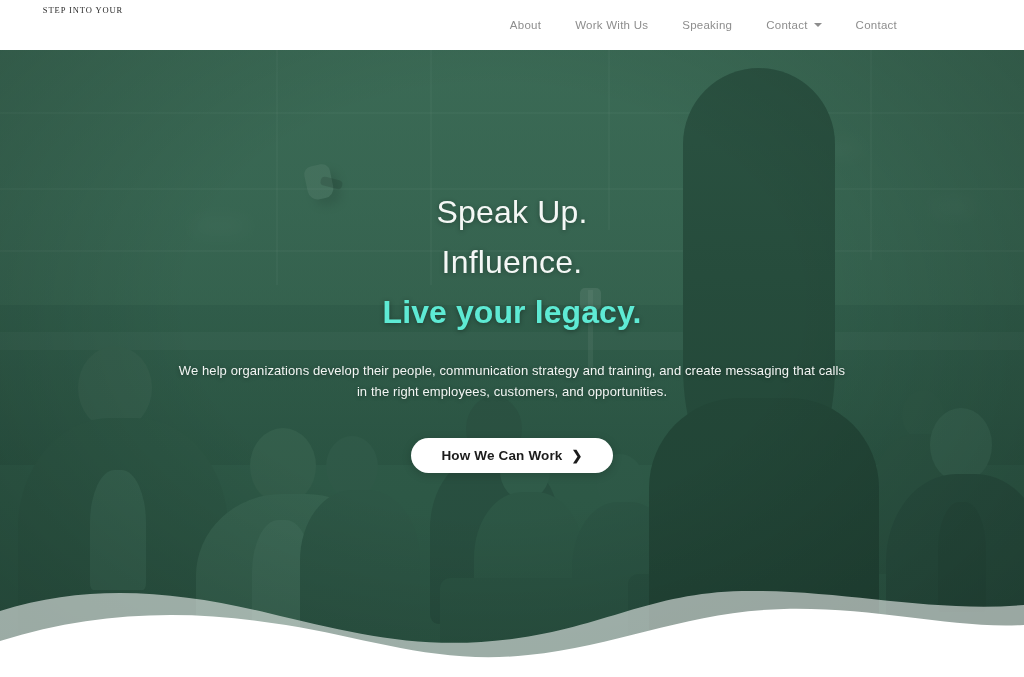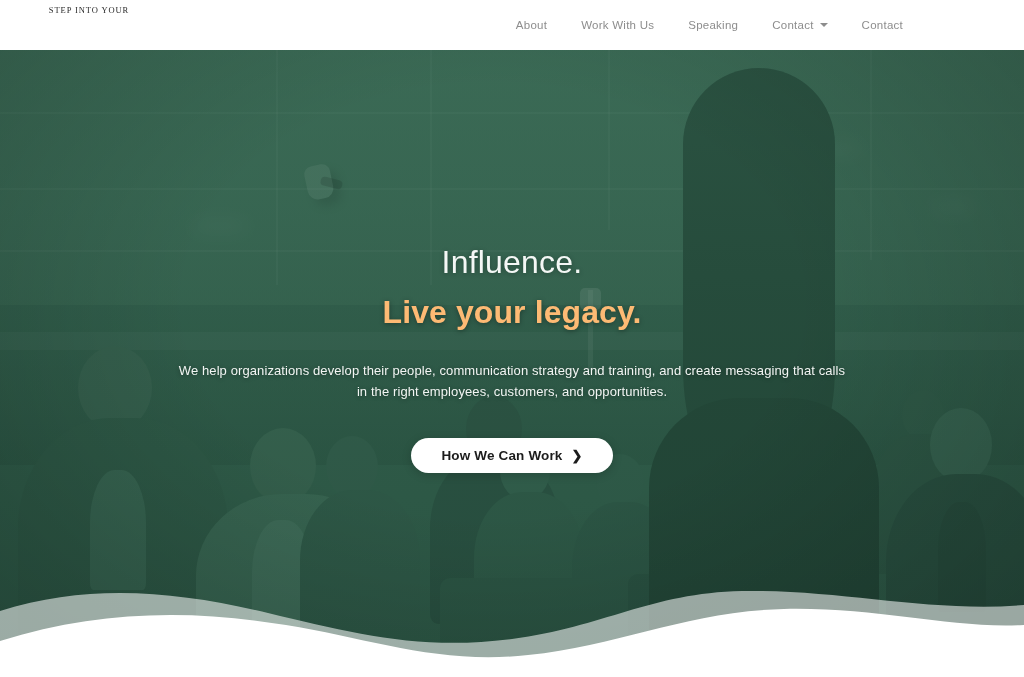--- a/index.html
+++ b/index.html
@@ -6,21 +6,21 @@
   * { margin:0; padding:0; box-sizing:border-box; }
   html,body{
     width:1024px; height:677px; overflow:hidden;
     background:#ffffff;
     font-family:"Liberation Sans", sans-serif;
   }
   .page{ position:relative; width:1024px; height:677px; background:#fff; }
 
   
   .header{
-    position:absolute; top:0; left:14px; width:924px; height:50px;
+    position:absolute; top:0; left:8px; width:924px; height:50px;
     background:#ffffff; z-index:40;
     display:flex; align-items:center;
   }
   .logo{
     position:absolute; left:20px; top:5px;
     width:110px; text-align:center;
     color:#1d1d1d; text-decoration:none;
     font-family:"Liberation Serif", serif;
   }
   .logo-top{
@@ -150,21 +150,21 @@
     font-size:32px; font-weight:300; color:#f4f7f5; letter-spacing:.2px;
     text-shadow:0 1px 5px rgba(0,0,0,.30);
   }
   .h-line2{
     position:absolute; top:194px; left:0; width:1024px;
     font-size:32px; font-weight:300; color:#f4f7f5; letter-spacing:.2px;
     text-shadow:0 1px 5px rgba(0,0,0,.30);
   }
   .h-line3{
     position:absolute; top:244px; left:0; width:1024px;
-    font-size:32px; font-weight:700; color:#fdba74; letter-spacing:.1px;
+    font-size:32px; font-weight:700; color:#5eead4; letter-spacing:.1px;
     text-shadow:0 1px 5px rgba(0,0,0,.35);
   }
   .sub{
     position:absolute; top:310px; left:178px; width:668px;
     font-size:13px; font-weight:400; line-height:21px;
     color:#f2f5f3; letter-spacing:.1px;
     text-shadow:0 1px 4px rgba(0,0,0,.35);
   }
   .cta-wrap{
     position:absolute; top:388px; left:0; width:1024px; text-align:center;
@@ -280,20 +280,21 @@
       <div class="speaker">
         <div class="speaker-hair"></div>
         <div class="speaker-shoulder"></div>
       </div>
 
       <div class="tint"></div>
       <div class="vign"></div>
     </div>
 
     <div class="hero-copy">
+      <div class="h-line1">Speak Up.</div>
       <div class="h-line2">Influence.</div>
       <div class="h-line3">Live your legacy.</div>
 
       <p class="sub">We help organizations develop their people, communication strategy and training, and create messaging that calls in the right employees, customers, and opportunities.</p>
 
       <div class="cta-wrap">
         <a class="cta" href="#">
           <span>How We Can Work</span>
           <span class="cta-chev">❯</span>
         </a>

